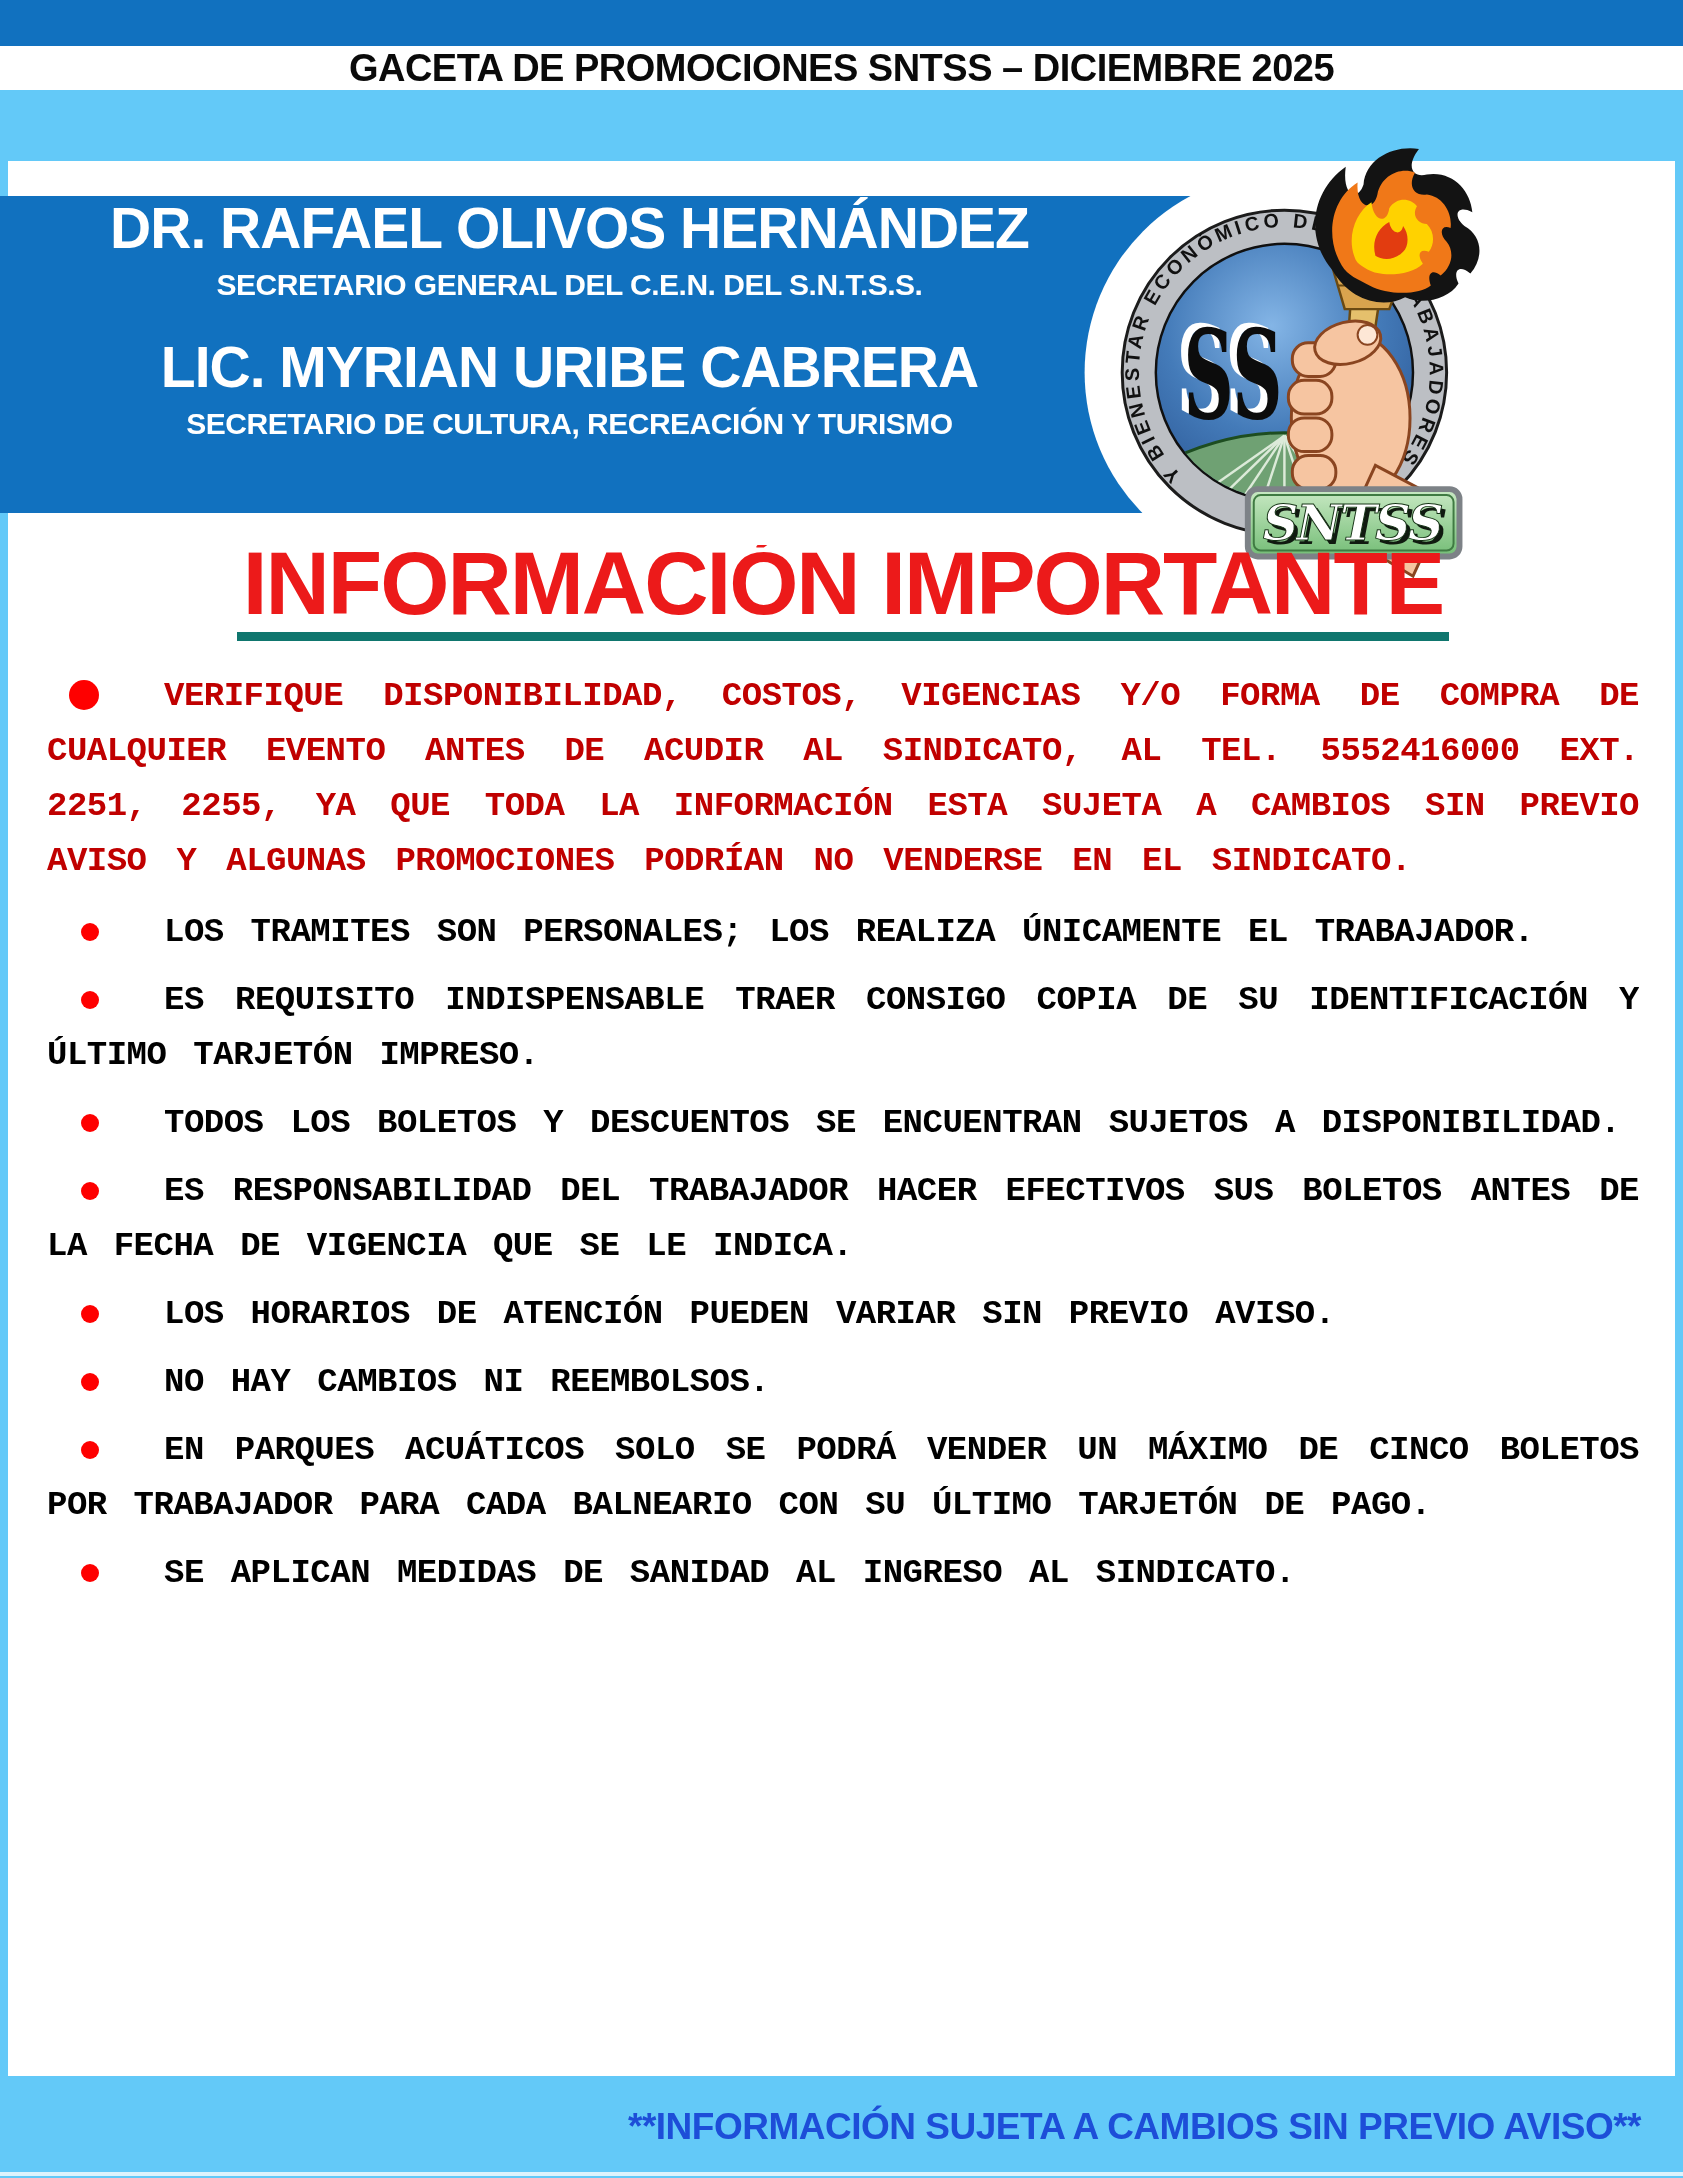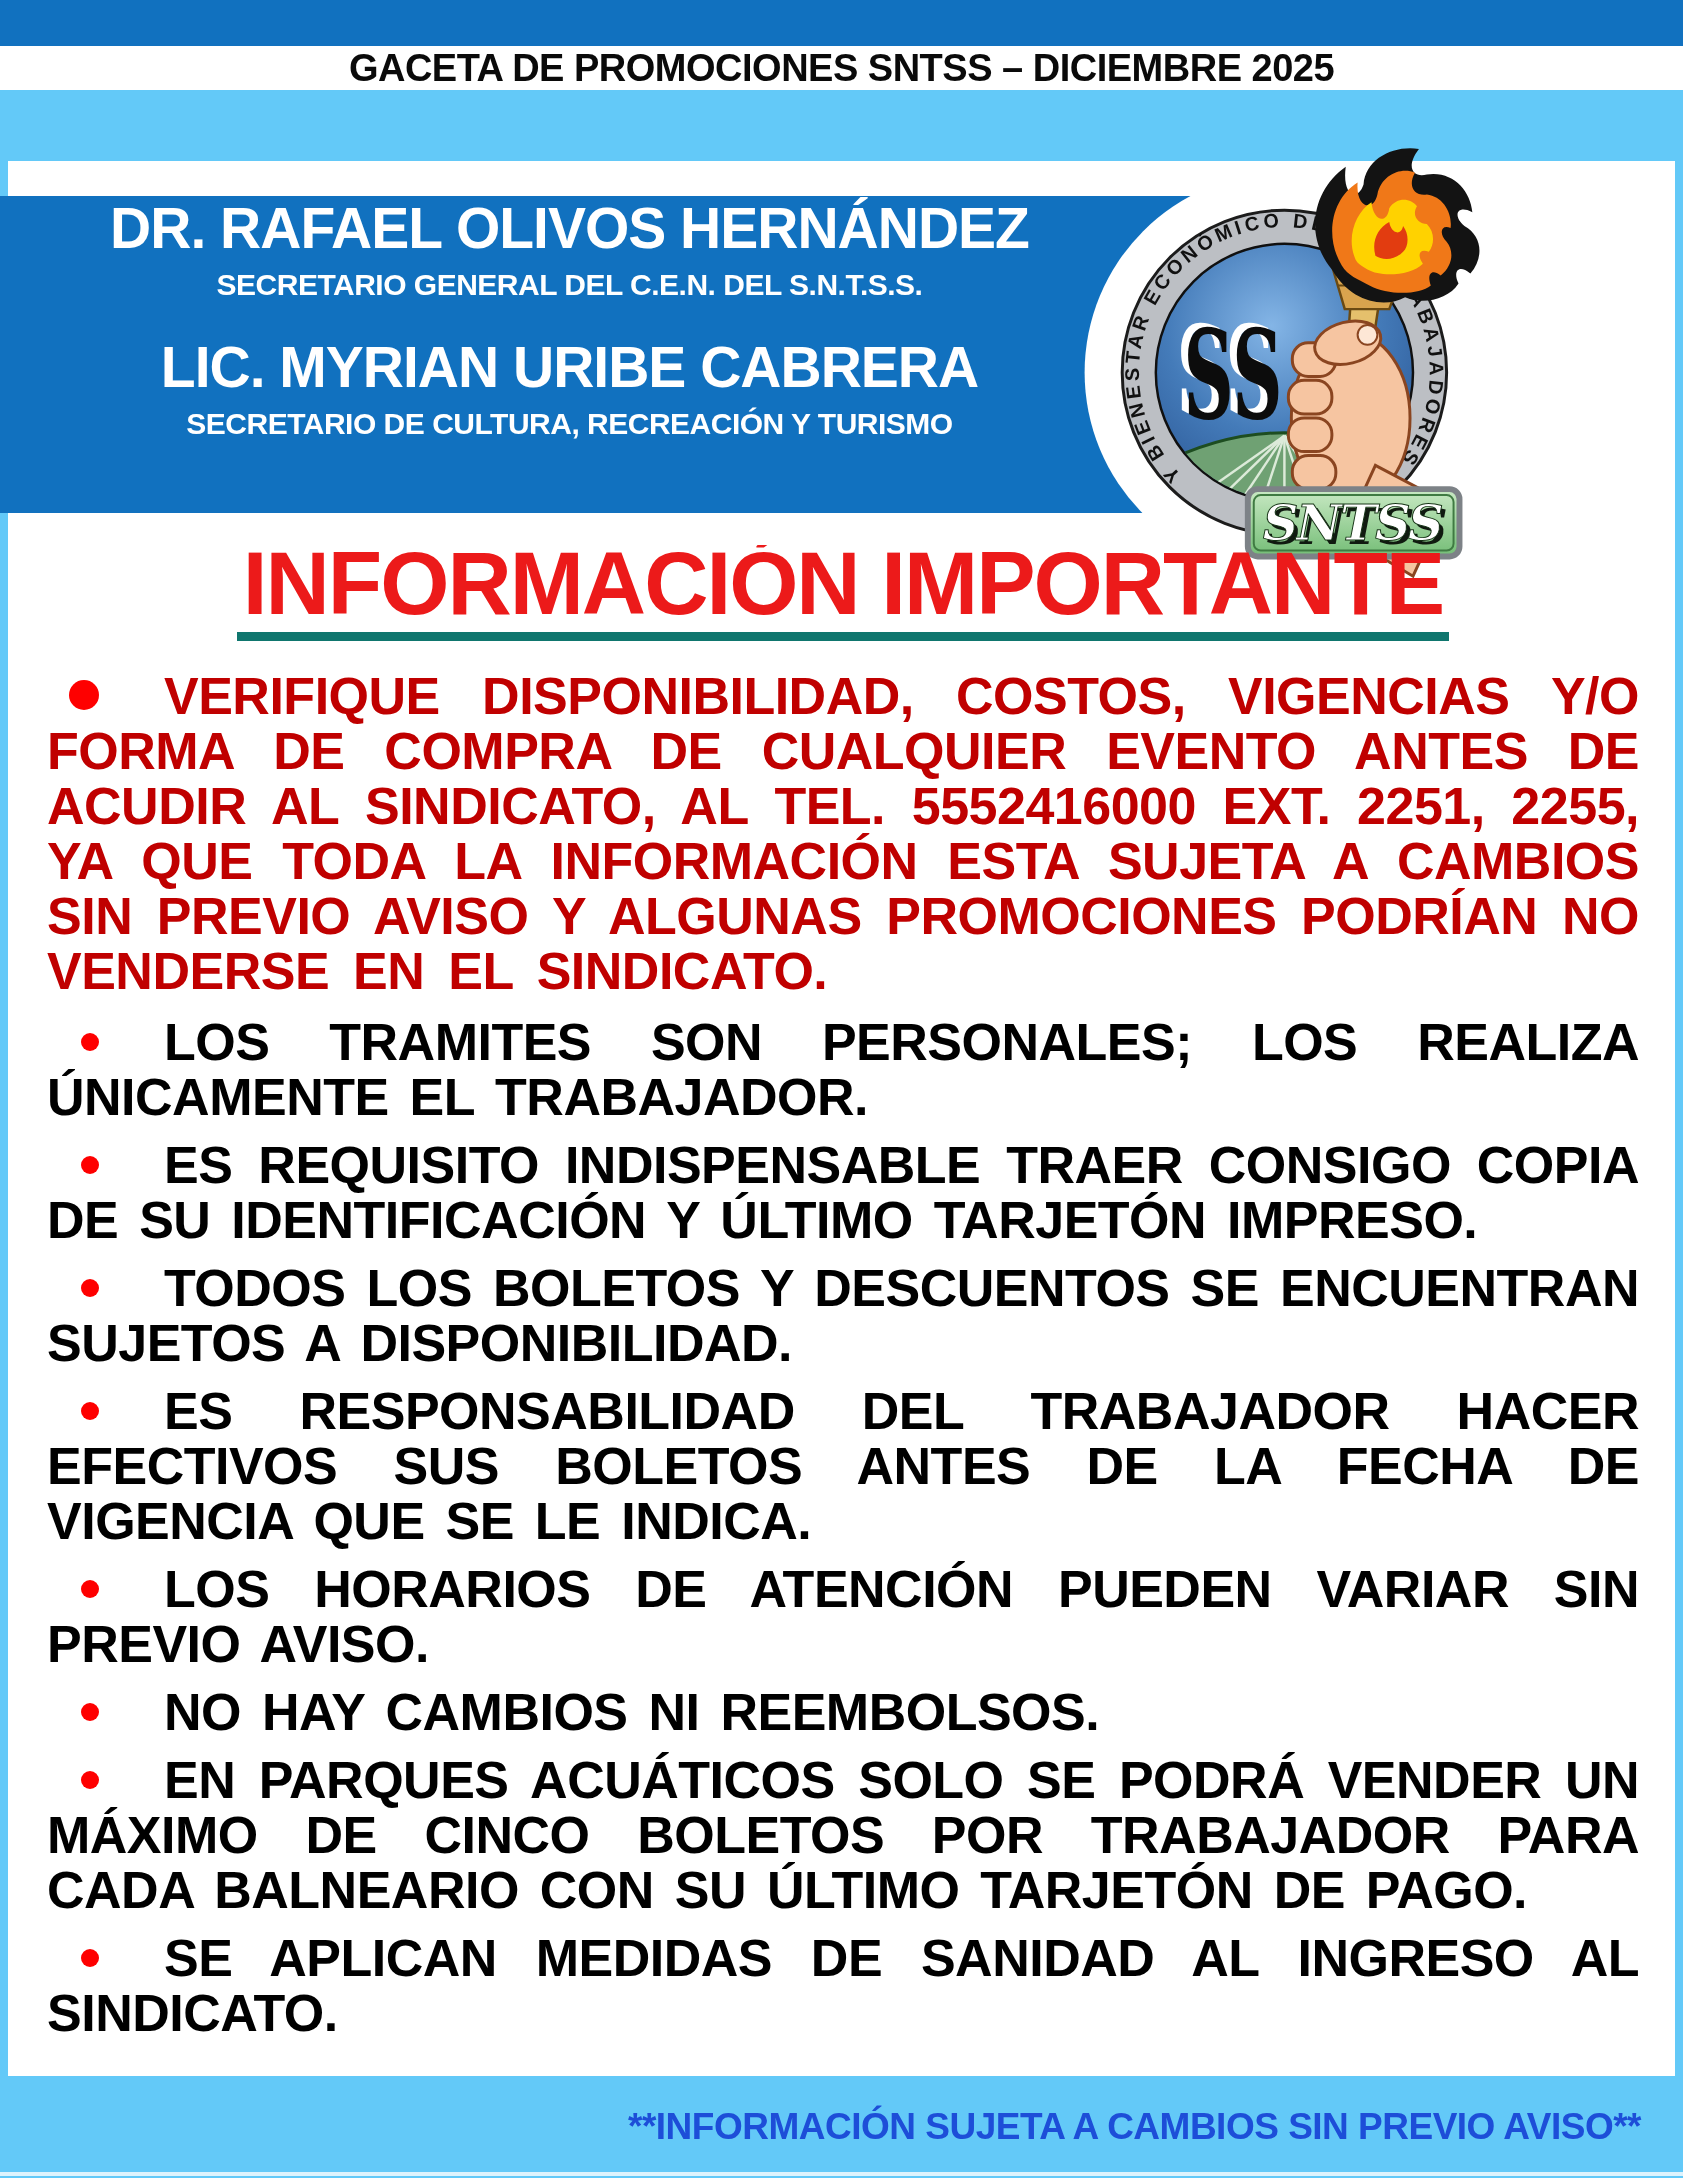--- a/index.html
+++ b/index.html
@@ -25,22 +25,22 @@
   .band-gap{height:26px;}
 
   
   .logo{position:absolute;left:1049px;top:139px;width:455px;height:455px;}
 
   
   .main{position:absolute;left:47px;top:545px;width:1592px;height:1533px;overflow:hidden;}
   .title-wrap{text-align:center;margin:0 0 28px 0;}
   .title{display:inline-block;font-size:89px;font-weight:bold;letter-spacing:-2px;color:#EC1A1A;
          border-bottom:9px solid #0f766e;padding:0 6px 10px 6px;line-height:77px;white-space:nowrap;}
-  .item{position:relative;text-align:justify;text-indent:117px;font-size:52px;line-height:55px;
-        font-weight:bold;letter-spacing:-0.5px;word-spacing:7px;margin:0 0 13px 0;color:#000000;}
+  .item{position:relative;text-align:justify;text-indent:117px;font-size:34px;line-height:55px;
+        font-weight:bold;letter-spacing:-0.5px;word-spacing:7px;margin:0 0 13px 0;color:#000000;font-family:Liberation Mono, monospace;}
   .item.red{color:#C00000;word-spacing:10px;margin-bottom:16px;}
   .dot{position:absolute;border-radius:50%;background:#FE0000;}
   .dot-big{left:22px;top:11px;width:30px;height:30px;}
   .dot-sm{left:34px;top:18px;width:18px;height:18px;}
 
   
   .footer{position:absolute;left:0;top:2076px;width:100%;height:102px;background:#63C9F8;
           display:flex;align-items:center;justify-content:flex-end;box-sizing:border-box;padding-right:42px;}
   .footer span{font-size:37px;font-weight:bold;color:#1d4ed8;letter-spacing:-0.5px;white-space:nowrap;}
   .footer-hairline{position:absolute;left:0;top:2172px;width:100%;height:4px;background:#ddf3fd;}

